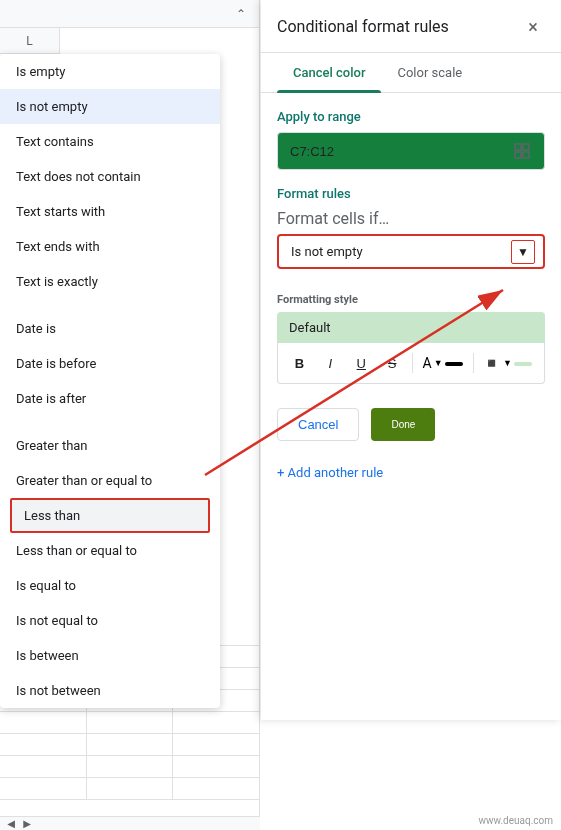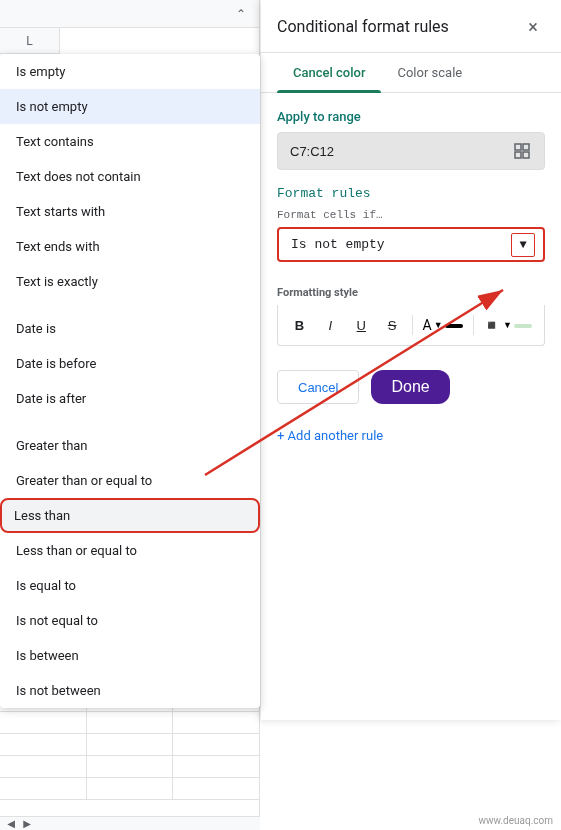--- a/index.html
+++ b/index.html
@@ -83,22 +83,22 @@
       white-space: nowrap;
     }
 
     .dropdown-item.selected {
       background: #e8f0fe;
     }
 
     .dropdown-item.highlighted {
       background: #f1f3f4;
       border: 2px solid #d93025;
-      border-radius: 8px;
-      margin: 0 0;
+      border-radius: 2px;
+      margin: 0 10px;
       padding: 8px 12px;
     }
 
     .dropdown-divider {
       height: 12px;
     }
 
     
     .sheet-grid {
       position: absolute;
@@ -231,21 +231,21 @@
       margin-bottom: 8px;
     }
 
     .range-input-wrapper {
       display: flex;
       align-items: center;
       border: 1px solid #dadce0;
       border-radius: 4px;
       padding: 8px 12px;
       margin-bottom: 16px;
-      background: #e5e5e5;
+      background: #15803d;
     }
 
     .range-input {
       flex: 1;
       border: none;
       outline: none;
       font-size: 13px;
       color: #202124;
       background: transparent;
     }
@@ -255,25 +255,24 @@
       height: 20px;
       display: flex;
       align-items: center;
       justify-content: center;
       cursor: pointer;
       color: #5f6368;
     }
 
     .format-rules-section {
       margin-bottom: 24px;
-      font-family: Liberation Mono, monospace;
     }
 
     .format-cells-label {
-      font-size: 11px;
+      font-size: 16px;
       color: #5f6368;
       margin-bottom: 6px;
     }
 
     .select-wrapper {
       position: relative;
       border: 1px solid #dadce0;
       border-radius: 4px;
       padding: 8px 32px 8px 12px;
       cursor: pointer;
@@ -388,23 +387,23 @@
       background: #fff;
       font-size: 13px;
       color: #1a73e8;
       cursor: pointer;
       font-weight: 500;
     }
 
     .btn-done {
       padding: 8px 20px;
       border: none;
-      border-radius: 12px;
-      background: #4c1d95;
-      font-size: 16px;
+      border-radius: 4px;
+      background: #4d7c0f;
+      font-size: 10px;
       color: #fff;
       cursor: pointer;
       font-weight: 500;
     }
 
     .add-rule-btn {
       display: flex;
       align-items: center;
       gap: 8px;
       color: #1a73e8;
@@ -445,21 +444,21 @@
 </head>
 <body>
 
 <div class="spreadsheet-area">
   <div class="sheet-header">
     <div class="chevron-up">⌃</div>
   </div>
 
   <div class="cell-l-header">L</div>
 
-  <div class="dropdown-menu" style="top: 54px; left: 0; width: 260px; border-radius: 4px;">
+  <div class="dropdown-menu" style="top: 54px; left: 0; width: 220px; border-radius: 4px;">
     <div class="dropdown-item">Is empty</div>
     <div class="dropdown-item selected">Is not empty</div>
     <div class="dropdown-item">Text contains</div>
     <div class="dropdown-item">Text does not contain</div>
     <div class="dropdown-item">Text starts with</div>
     <div class="dropdown-item">Text ends with</div>
     <div class="dropdown-item">Text is exactly</div>
     <div class="dropdown-divider"></div>
     <div class="dropdown-item">Date is</div>
     <div class="dropdown-item">Date is before</div>
@@ -548,20 +547,21 @@
       <div class="section-label">Format rules</div>
       <div class="format-cells-label">Format cells if…</div>
 
       <div class="select-wrapper select-wrapper-highlighted">
         <span>Is not empty</span>
         <div class="select-arrow">▼</div>
       </div>
     </div>
 
     <div class="formatting-style-label">Formatting style</div>
+    <div class="default-style-box">Default</div>
 
     <div class="toolbar">
       <button class="toolbar-btn bold">B</button>
       <button class="toolbar-btn italic">I</button>
       <button class="toolbar-btn underline">U</button>
       <button class="toolbar-btn strikethrough">S</button>
       <div class="toolbar-divider"></div>
       <div class="color-btn">
         <span>A</span>
         <span style="font-size: 9px;">▼</span>

